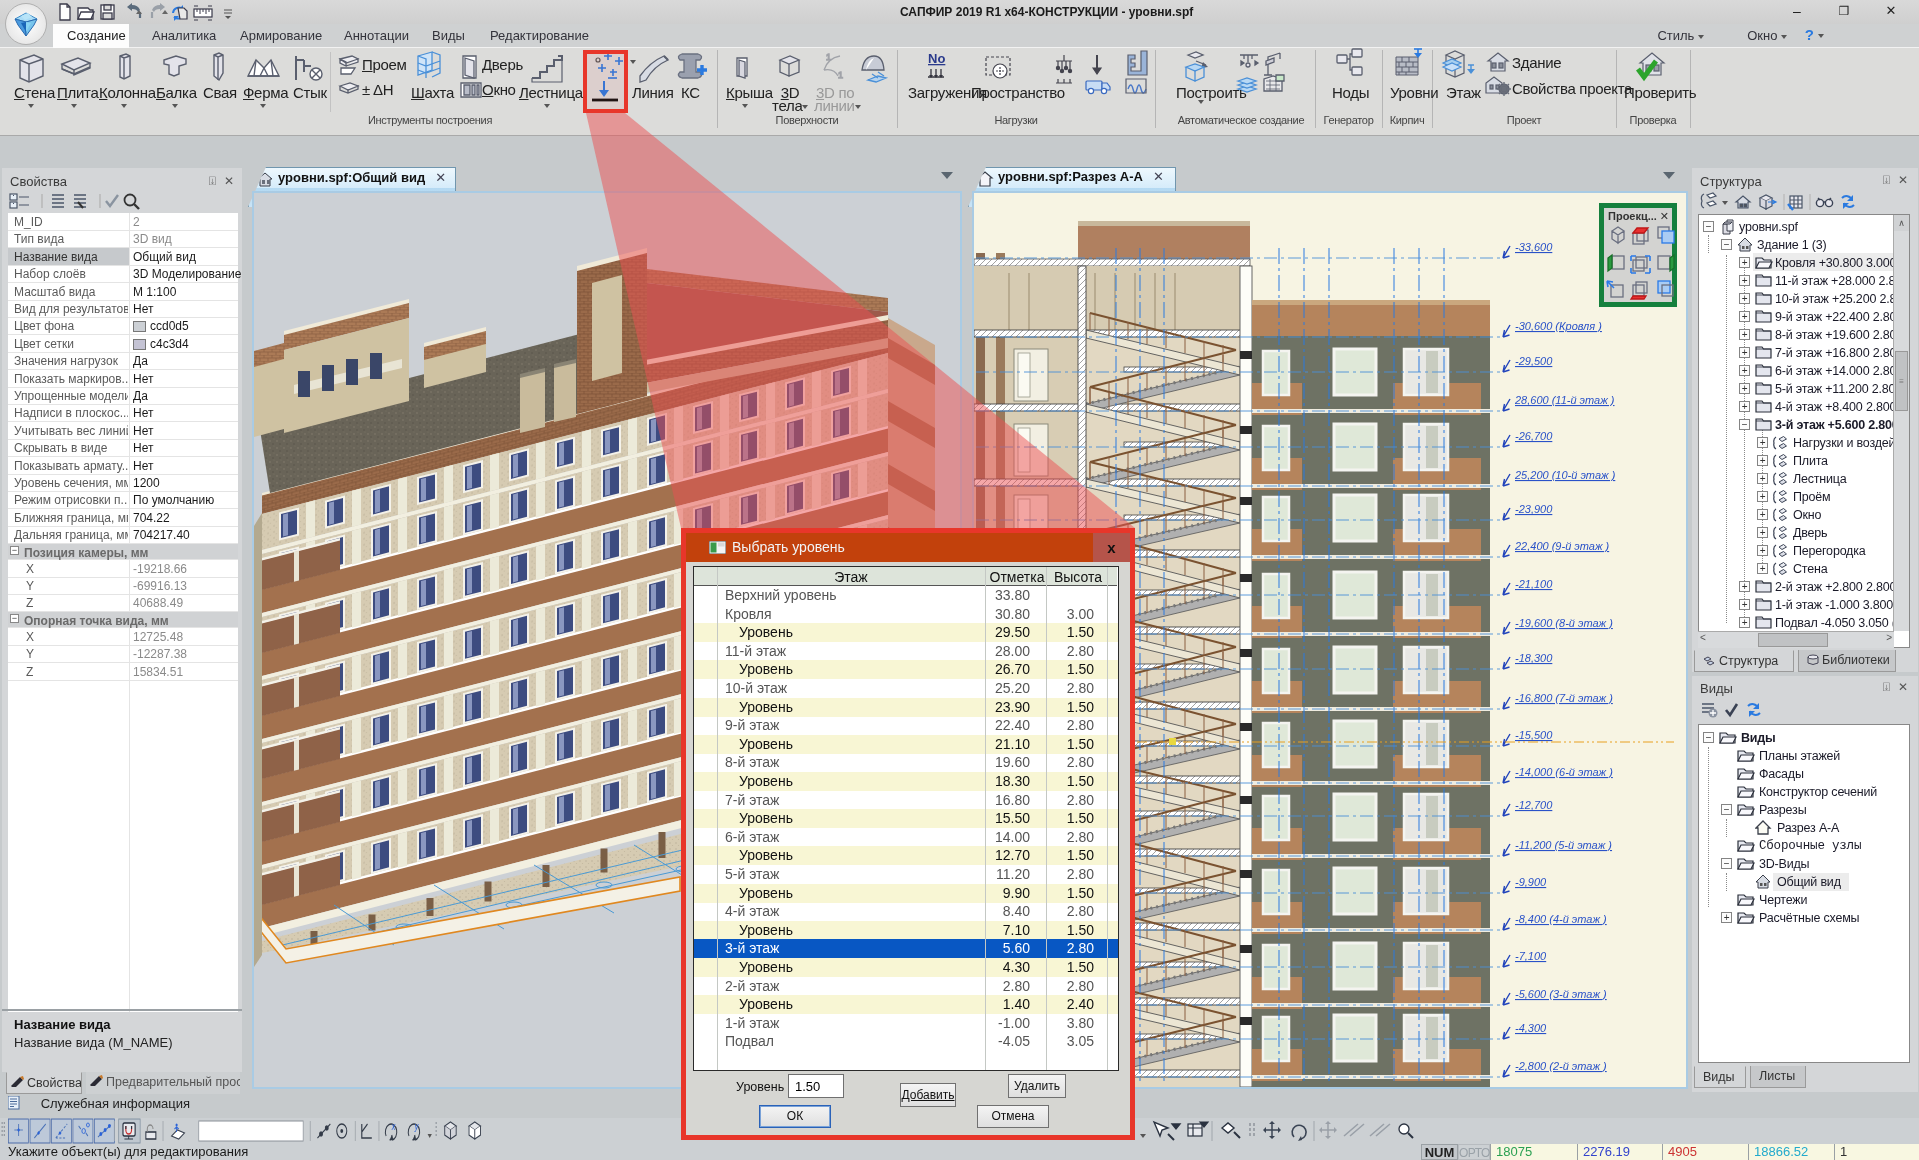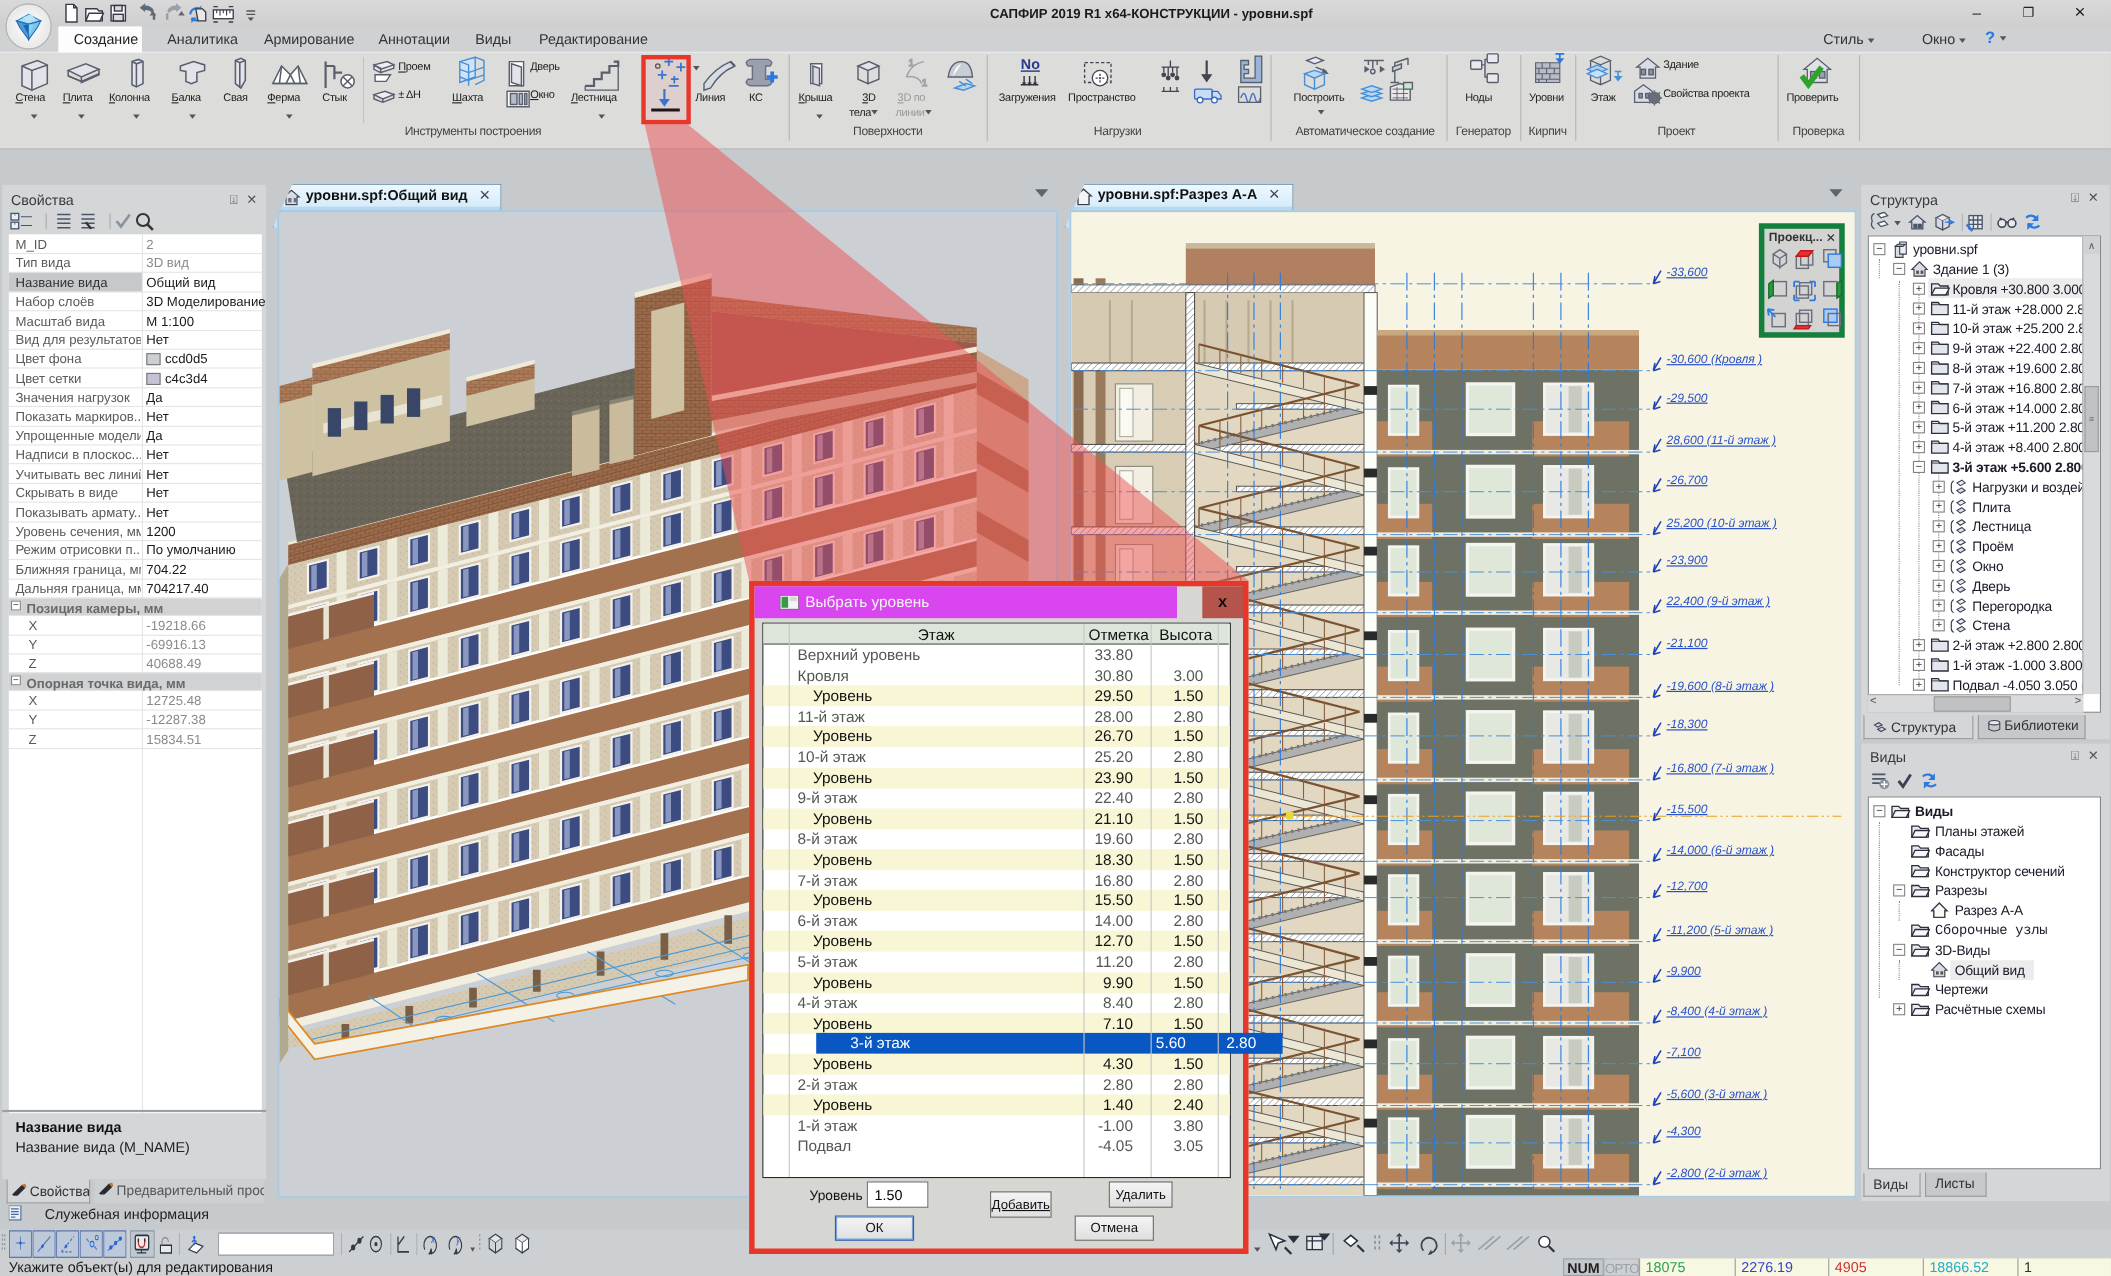--- a/index.html
+++ b/index.html
@@ -6,21 +6,21 @@
 .abs{position:absolute;}
 
 #titlebar{left:0;top:0;width:1919px;height:24px;background:linear-gradient(#d9d9d9,#cfcfcf);}
 #apptitle{left:900px;top:5px;font-size:12px;font-weight:bold;color:#1a1a1a;}
 #tabrow{left:0;top:24px;width:1919px;height:24px;background:#cfd1d2;border-bottom:1px solid #f2f2f2;}
 .rtab{position:absolute;top:0;height:24px;line-height:24px;font-size:13px;color:#33333b;padding:0 14px;}
 .rtab.active{background:#fdfdfd;color:#222;}
 #ribbon{left:0;top:48px;width:1919px;height:88px;background:#dcdcda;border-bottom:1px solid #a9a9a9;}
 .rgsep{position:absolute;top:2px;height:78px;width:1px;background:#b5b5b5;}
 .rglabel{position:absolute;top:66px;text-align:center;font-size:11px;color:#444;letter-spacing:-0.3px;white-space:nowrap;}
-.rsmall{position:absolute;font-size:10px;color:#222;white-space:nowrap;letter-spacing:-0.3px;}
+.rsmall{position:absolute;font-size:15px;color:#222;white-space:nowrap;letter-spacing:-0.3px;}
 .drop{display:inline-block;width:0;height:0;border-left:3px solid transparent;border-right:3px solid transparent;border-top:4px solid #555;vertical-align:middle;}
 .u{text-decoration:underline;}
 #applogo{left:5px;top:3px;width:42px;height:42px;border-radius:50%;background:radial-gradient(#ffffff,#e8e8e8 70%,#c8c8c8);border:1px solid #b0b0b0;z-index:5;}
 
 #workspace{left:0;top:136px;width:1919px;height:1024px;background:#c6cacc;}
 
 #lpanel{left:2px;top:168px;width:240px;height:904px;background:#d4d6d8;}
 .ptitle{position:absolute;font-size:13px;color:#3a3a3a;}
 .pgrid{position:absolute;background:#fff;font-size:12px;}
 .prow{position:absolute;left:0;width:100%;height:18px;border-bottom:1px solid #e4e4e4;}
@@ -43,21 +43,21 @@
 .ptab.sel{background:#d4d6d8;border-top:1px solid #d4d6d8;}
 
 #btoolbar{left:0;top:1118px;width:1919px;height:26px;background:#ccd0d3;}
 #statusbar{left:0;top:1144px;width:1919px;height:16px;background:#ccd0d3;font-size:13px;color:#1a1a1a;}
 .scell{position:absolute;top:0;height:16px;border-left:1px solid #9aa0a4;font-size:13px;line-height:16px;padding-left:5px;}
 .ycell{background:#f8f7e1;}
 
 #beam{left:0;top:0;width:1919px;height:1160px;z-index:40;pointer-events:none;}
 #toolhl{left:583px;top:50px;width:45px;height:63px;border:4px solid #e8362a;z-index:41;background:rgba(230,70,60,0.08);}
 #dialog{left:681px;top:528px;width:454px;height:612px;background:#d6d6d2;border:5px solid #e8362a;z-index:50;}
-#dlgtitle{left:0;top:0;width:384px;height:29px;background:#d946ef;}
+#dlgtitle{left:0;top:0;width:444px;height:29px;background:#c2410c;}
 #dlgx{right:0px;top:0px;width:37px;height:29px;background:#b5544a;color:#111;font-weight:bold;font-size:15px;text-align:center;line-height:29px;}
 #dtable{left:7px;top:33px;width:426px;height:505px;background:#fff;border:1px solid #2a2a2a;font-size:14px;}
 .drow{position:absolute;left:0;width:424px;height:19px;}
 .drow .c1{position:absolute;left:31px;top:1px;width:264px;color:#555;}
 .drow .c2{position:absolute;left:294px;top:1px;width:42px;text-align:right;color:#555;}
 .drow .c3{position:absolute;left:356px;top:1px;width:44px;text-align:right;color:#555;}
 .drow.lvl{background:#f8f6d4;}
 .drow.lvl .c1{left:45px;color:#111;}
 .drow.lvl .c2,.drow.lvl .c3{color:#111;}
 .drow.sel{background:#0857c3;}
@@ -1964,21 +1964,21 @@
 <div class="drow" style="top:335.2px;">
         <span class="c1">4-й этаж</span>
         <span class="c2">8.40</span>
         <span class="c3">2.80</span>
       </div>
 <div class="drow lvl" style="top:353.8px;">
         <span class="c1">Уровень</span>
         <span class="c2">7.10</span>
         <span class="c3">1.50</span>
       </div>
-<div class="drow sel" style="top:372.4px;margin-left:48px;">
+<div class="drow sel" style="top:372.4px;">
         <span class="c1">3-й этаж</span>
         <span class="c2">5.60</span>
         <span class="c3">2.80</span>
       </div>
 <div class="drow lvl" style="top:391.0px;">
         <span class="c1">Уровень</span>
         <span class="c2">4.30</span>
         <span class="c3">1.50</span>
       </div>
 <div class="drow" style="top:409.6px;">

